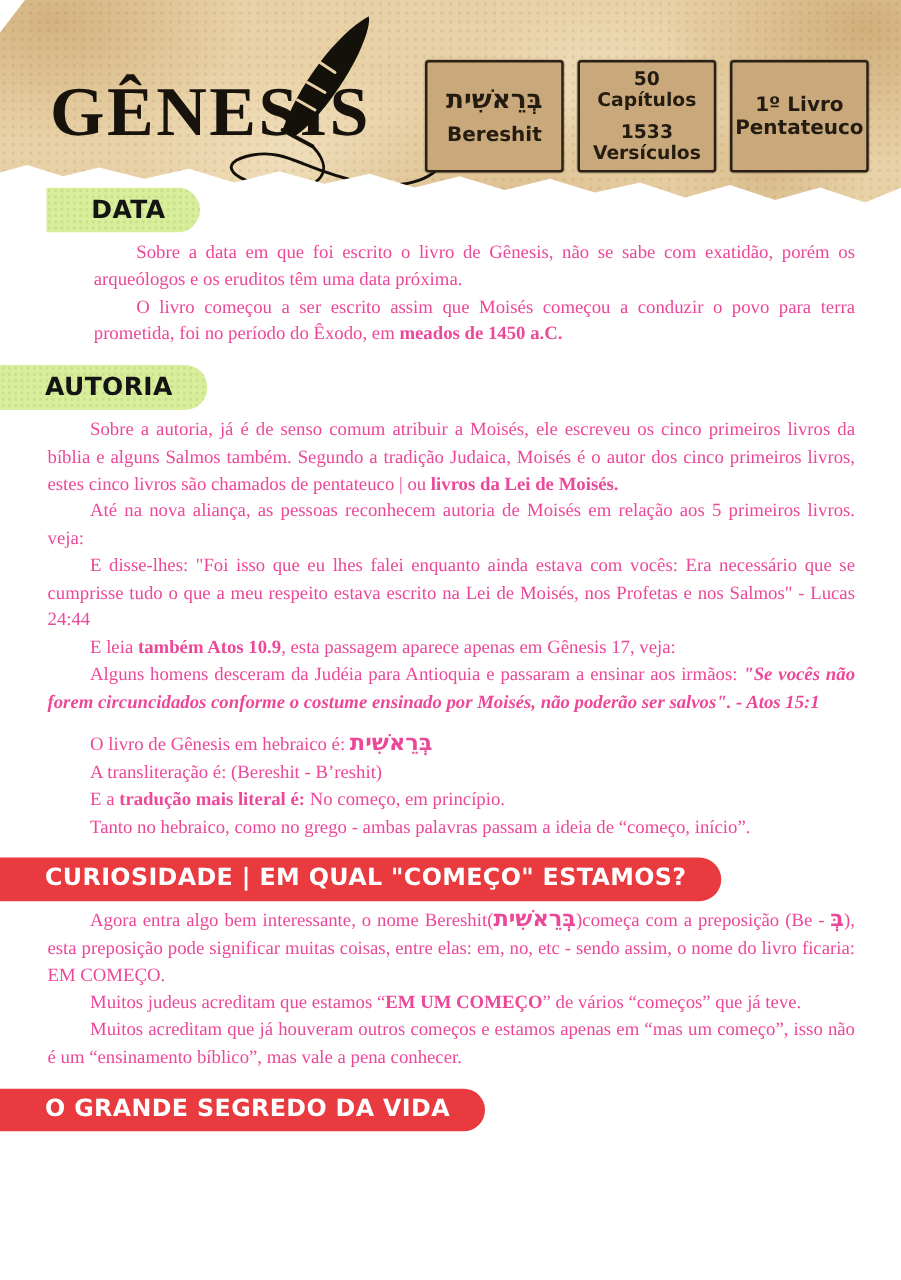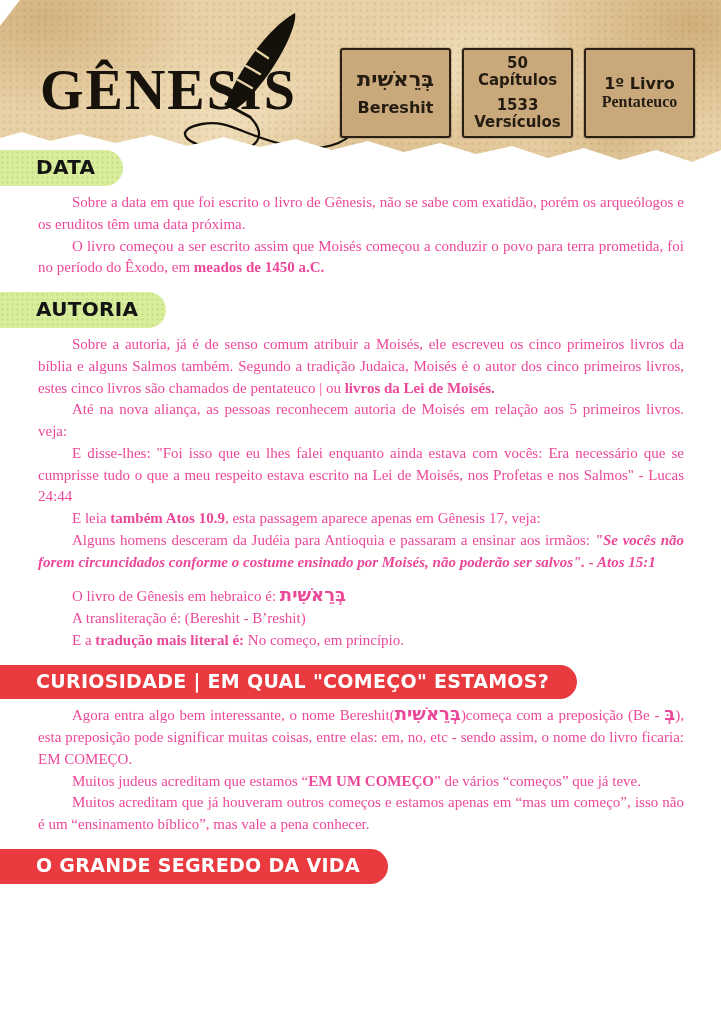--- a/index.html
+++ b/index.html
@@ -55,30 +55,30 @@
     justify-content:center;align-items:center;
     text-align:center;
     color:#241c10;
     font-family:"DejaVu Sans", sans-serif;
     font-weight:700;
   }
   .box-line{font-size:15px;line-height:1.15;}
   .box-line.big{font-size:16px;}
   .box-line.heb-big{font-size:21px;line-height:1.05;font-family:"DejaVu Sans",sans-serif;}
   .box-gap{margin-top:8px;}
-  .box-gap-lg{font-family:Liberation Serif, serif;}
+  .box-gap-lg{}
   .bereshit-label{margin-top:9px;font-size:16px;text-align:center;}
   
   .main{
     position:relative;z-index:2;
     margin-top:-20px;
     padding:0 37px 0 38px;
   }
   .section{margin-top:13px;}
-  .section:first-child{margin-top:0;}
+  .section:first-child{margin-top:0;margin-left:37px;}
   .pill{
     display:inline-block;
     margin-left:-38px;
     padding:5px 28px 6px 36px;
     border-radius:0 20px 20px 0;
     font-family:"DejaVu Sans", sans-serif;
     font-weight:700;
     font-size:20px;
     letter-spacing:.3px;
     line-height:1.25;
@@ -160,20 +160,21 @@
           <p class="para"><span>E leia </span><span class="b">também Atos 10.9</span><span>, esta passagem aparece apenas em Gênesis 17, veja:</span></p>
           <p class="para"><span>Alguns homens desceram da Judéia para Antioquia e passaram a ensinar aos irmãos: </span><span class="b i">"Se vocês não forem circuncidados conforme o costume ensinado por Moisés, não poderão ser salvos". - Atos 15:1</span></p>
         </div>
     </section>
 
     <section class="section">
       <div class="content">
           <p class="para"><span>O livro de Gênesis em hebraico é:  </span><span class="heb">בְּרֵאשִׁית</span></p>
           <p class="para"><span>A transliteração é: (Bereshit - B’reshit)</span></p>
           <p class="para"><span>E a </span><span class="b">tradução mais literal é:</span><span> No começo, em princípio.</span></p>
+          <p class="para"><span>Tanto no hebraico, como no grego - ambas palavras passam a ideia de “começo, início”.</span></p>
         </div>
     </section>
 
     <section class="section">
       <div class="pill red">CURIOSIDADE | EM QUAL "COMEÇO" ESTAMOS?</div>
       <div class="content">
           <p class="para"><span>Agora entra algo bem interessante, o nome Bereshit(</span><span class="heb">בְּרֵאשִׁית</span><span>)começa com a preposição (Be - </span><span class="heb">בְּ</span><span>), esta preposição pode significar muitas coisas, entre elas: em, no, etc - sendo assim, o nome do livro ficaria: EM COMEÇO.</span></p>
           <p class="para"><span>Muitos judeus acreditam que estamos “</span><span class="b">EM UM COMEÇO</span><span>” de vários “começos” que já teve.</span></p>
           <p class="para"><span>Muitos acreditam que já houveram outros começos e estamos apenas em “mas um começo”, isso não é um “ensinamento bíblico”, mas vale a pena conhecer.</span></p>
         </div>

